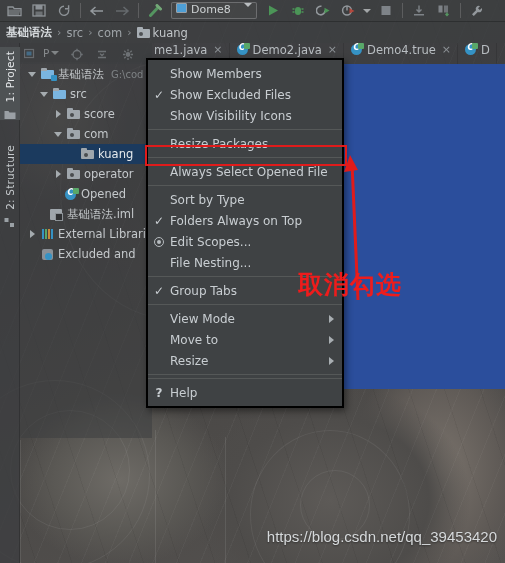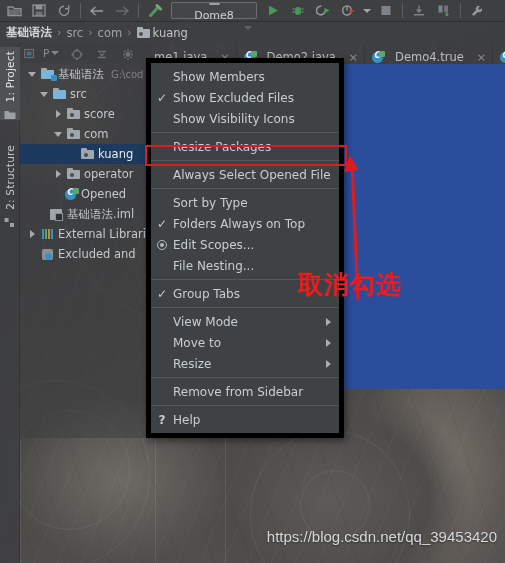--- a/index.html
+++ b/index.html
@@ -51,24 +51,23 @@
   .tb-btn {
     width: 24px; height: 20px;
     display: flex; align-items: center; justify-content: center;
     opacity: 0.82;
   }
   .tb-sep { width: 1px; height: 15px; background: rgba(255,255,255,0.16); margin: 0 3px; }
   .runcfg {
     height: 17px; min-width: 86px;
     border: 1px solid rgba(255,255,255,0.22);
     border-radius: 2px;
-    display: flex; align-items: center; gap: 4px;
+    display: flex; gap: 4px;
     padding: 0 4px; margin: 0 3px;
     background: rgba(255,255,255,0.03);
-    flex-direction: column;
   }
   .runcfg .name {
     color: #cdd1d3; font-size: 11px; white-space: nowrap;
   }
   .sq-icon { width: 11px; height: 10px; border: 1.5px solid #9aa0a6; border-radius: 1px; background: #4e9fd6; }
   .caret-dn {
     width: 0; height: 0;
     border-left: 4px solid transparent; border-right: 4px solid transparent;
     border-top: 4px solid #b9bdc0;
   }
@@ -213,21 +212,21 @@
   .node .path { color: #7e8285; font-size: 10px; margin-left: 4px; }
 
   
   .editor-tabs {
     position: absolute; left: 20px; top: 43px; width: 485px; height: 21px;
     display: flex; align-items: flex-end;
     background: rgba(60,62,64,0.45);
     overflow: hidden;
   }
   .etab {
-    height: 21px; display: flex; align-items: flex-end; gap: 11px;
+    height: 21px; display: flex; align-items: flex-start; gap: 4px;
     padding: 0 6px; color: #b9bec2; font-size: 11.5px; white-space: nowrap;
     border-right: 1px solid rgba(0,0,0,0.12);
   }
   .etab .tabicon {
     width: 13px; height: 13px; position: relative; flex: 0 0 13px;
   }
   .etab .tabicon i {
     position: absolute; left: 1px; top: 1px; width: 11px; height: 11px;
     border-radius: 50%; background: #3592c4;
   }
@@ -253,21 +252,21 @@
     font-size: 13px; white-space: pre; color: #c8cdd2;
   }
   .kw { color: #d9a35a; }
   .cmt { color: #7f8a93; font-style: italic; }
   .sem { color: #c8cdd2; }
 
   
   .ctxmenu {
     position: absolute; left: 146px; top: 58px; width: 198px;
     background: #3f4244;
-    border: 5px solid #000000;
+    border: 2px solid #000000;
     box-shadow: 2px 3px 7px rgba(0,0,0,0.45);
     padding: 3px 0;
     z-index: 40;
   }
   .mi {
     height: 21px; display: flex; align-items: center;
     color: #c9ced2; font-size: 12px; white-space: nowrap;
     padding-right: 8px;
     position: relative;
   }
@@ -696,24 +695,20 @@
       <span class="sub"></span>
     </div>
     <div class="mi">
       <span class="check"></span>
       <span class="mlabel">Resize</span>
       <span class="sub"></span>
     </div>
 
     <div class="msep"></div>
 
-    <div class="mi">
-      <span class="check"></span>
-      <span class="mlabel">Remove from Sidebar</span>
-    </div>
 
     <div class="msep"></div>
 
     <div class="mi">
       <span class="qmark">?</span>
       <span class="mlabel">Help</span>
     </div>
   </div>
 
   <div class="hl-rect"></div>

